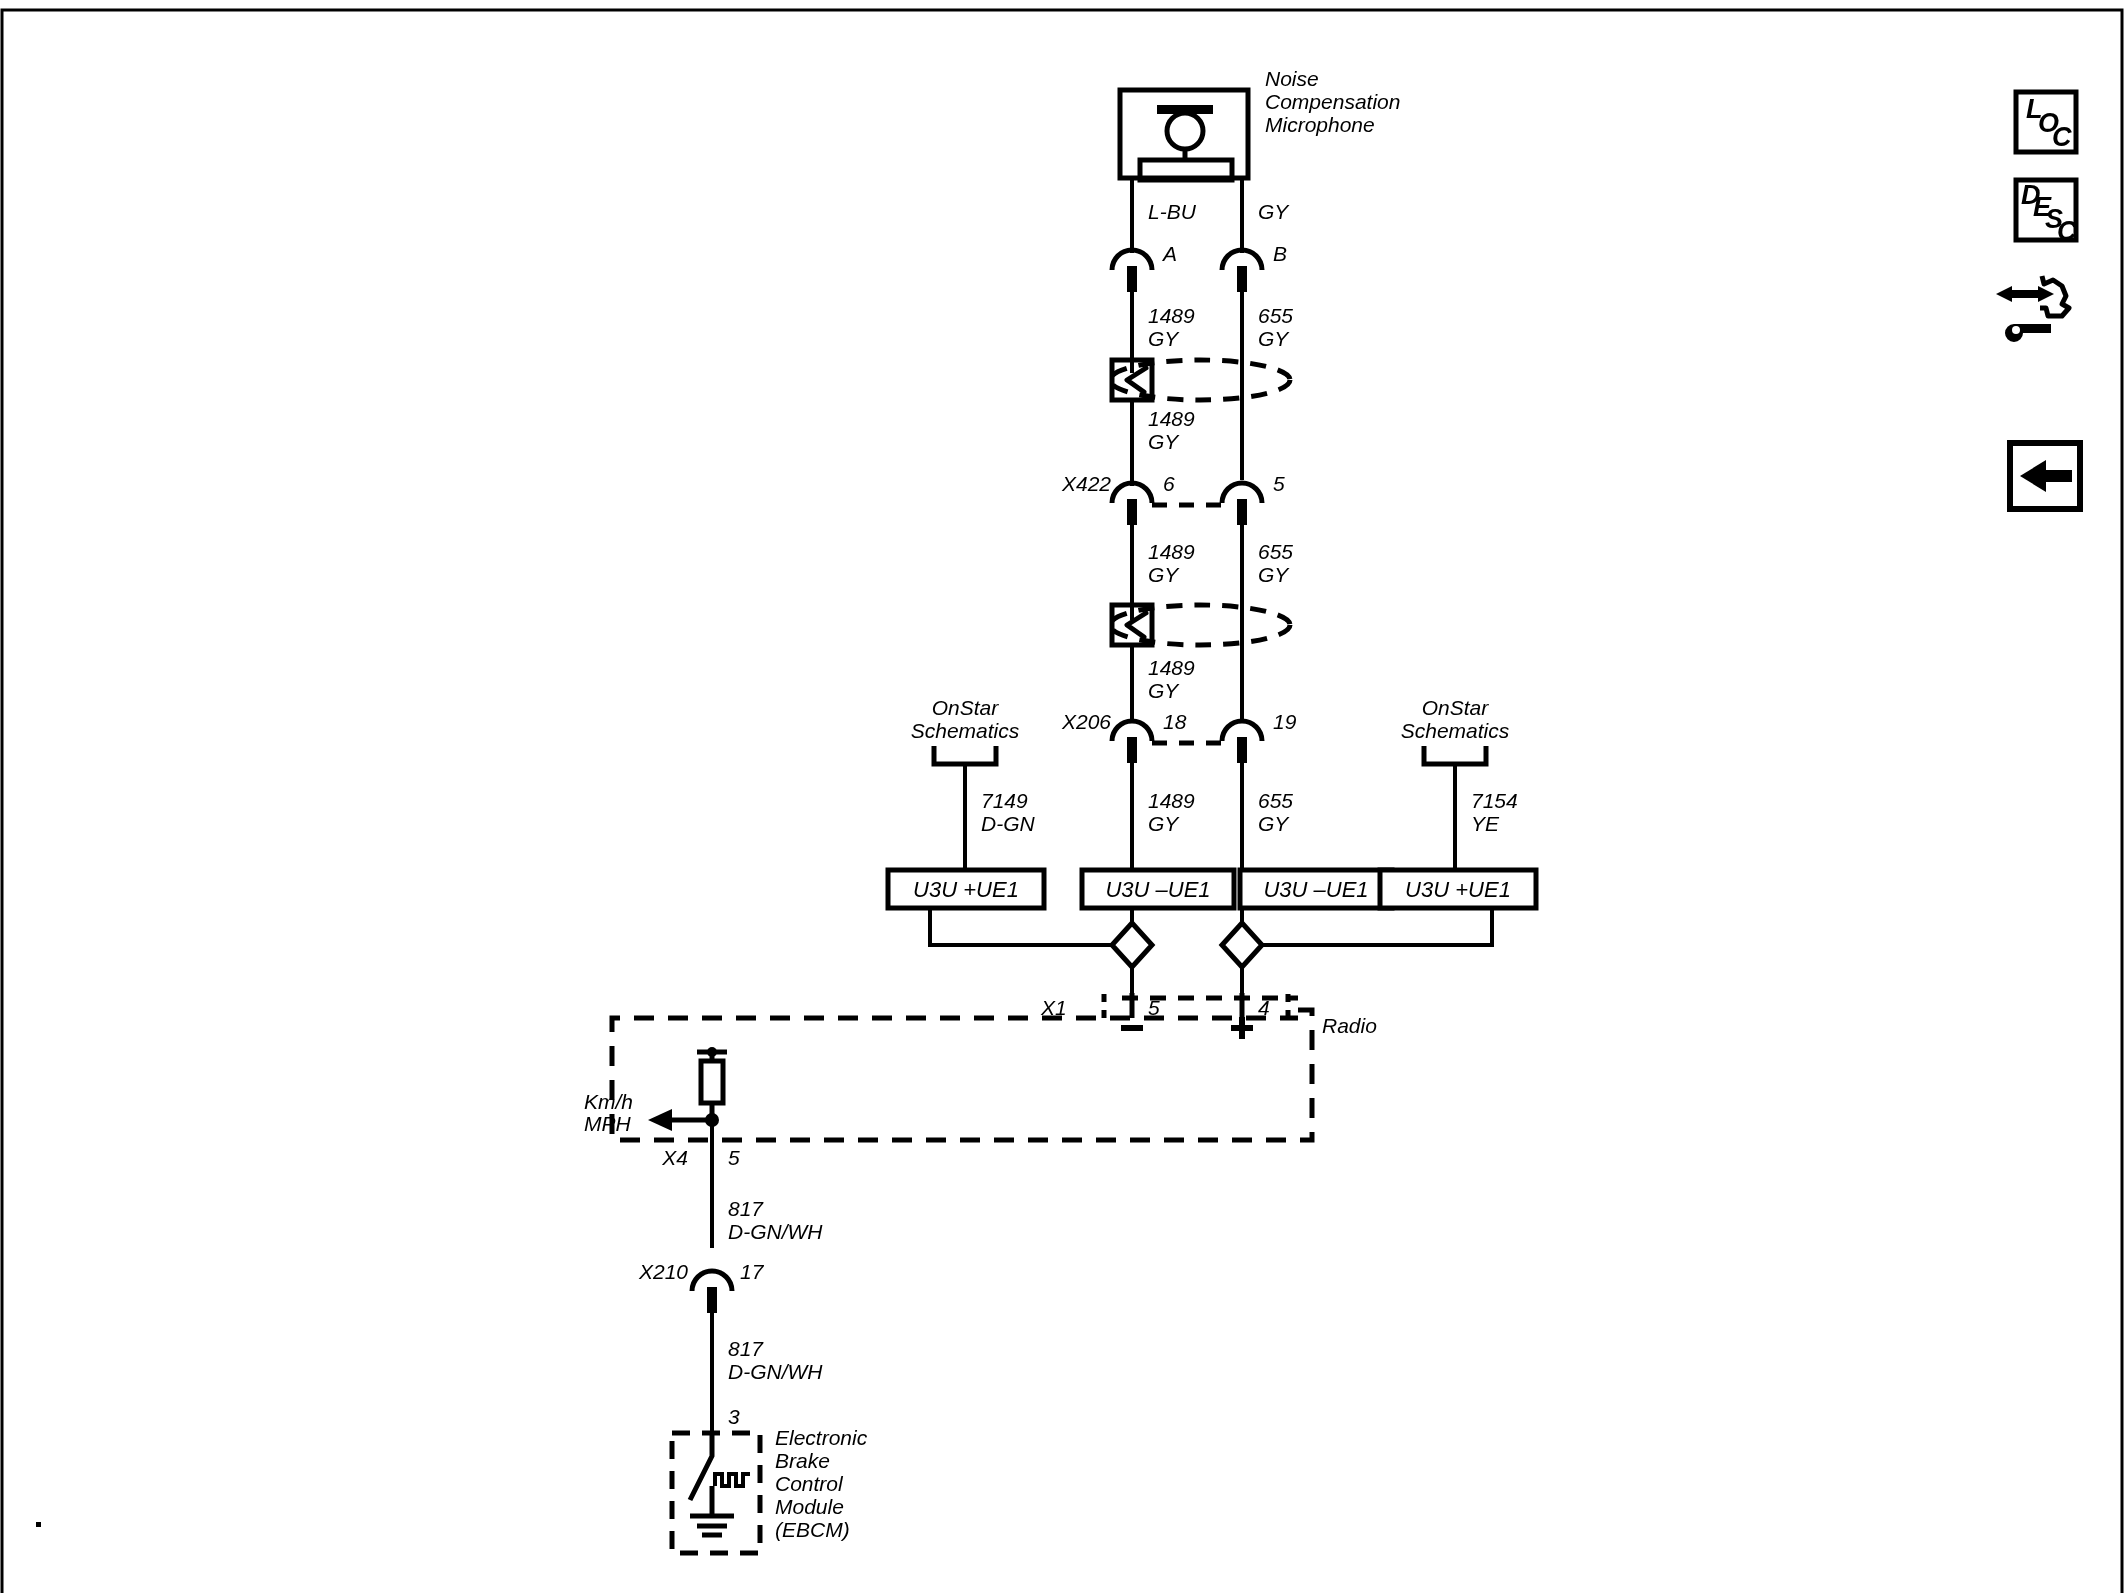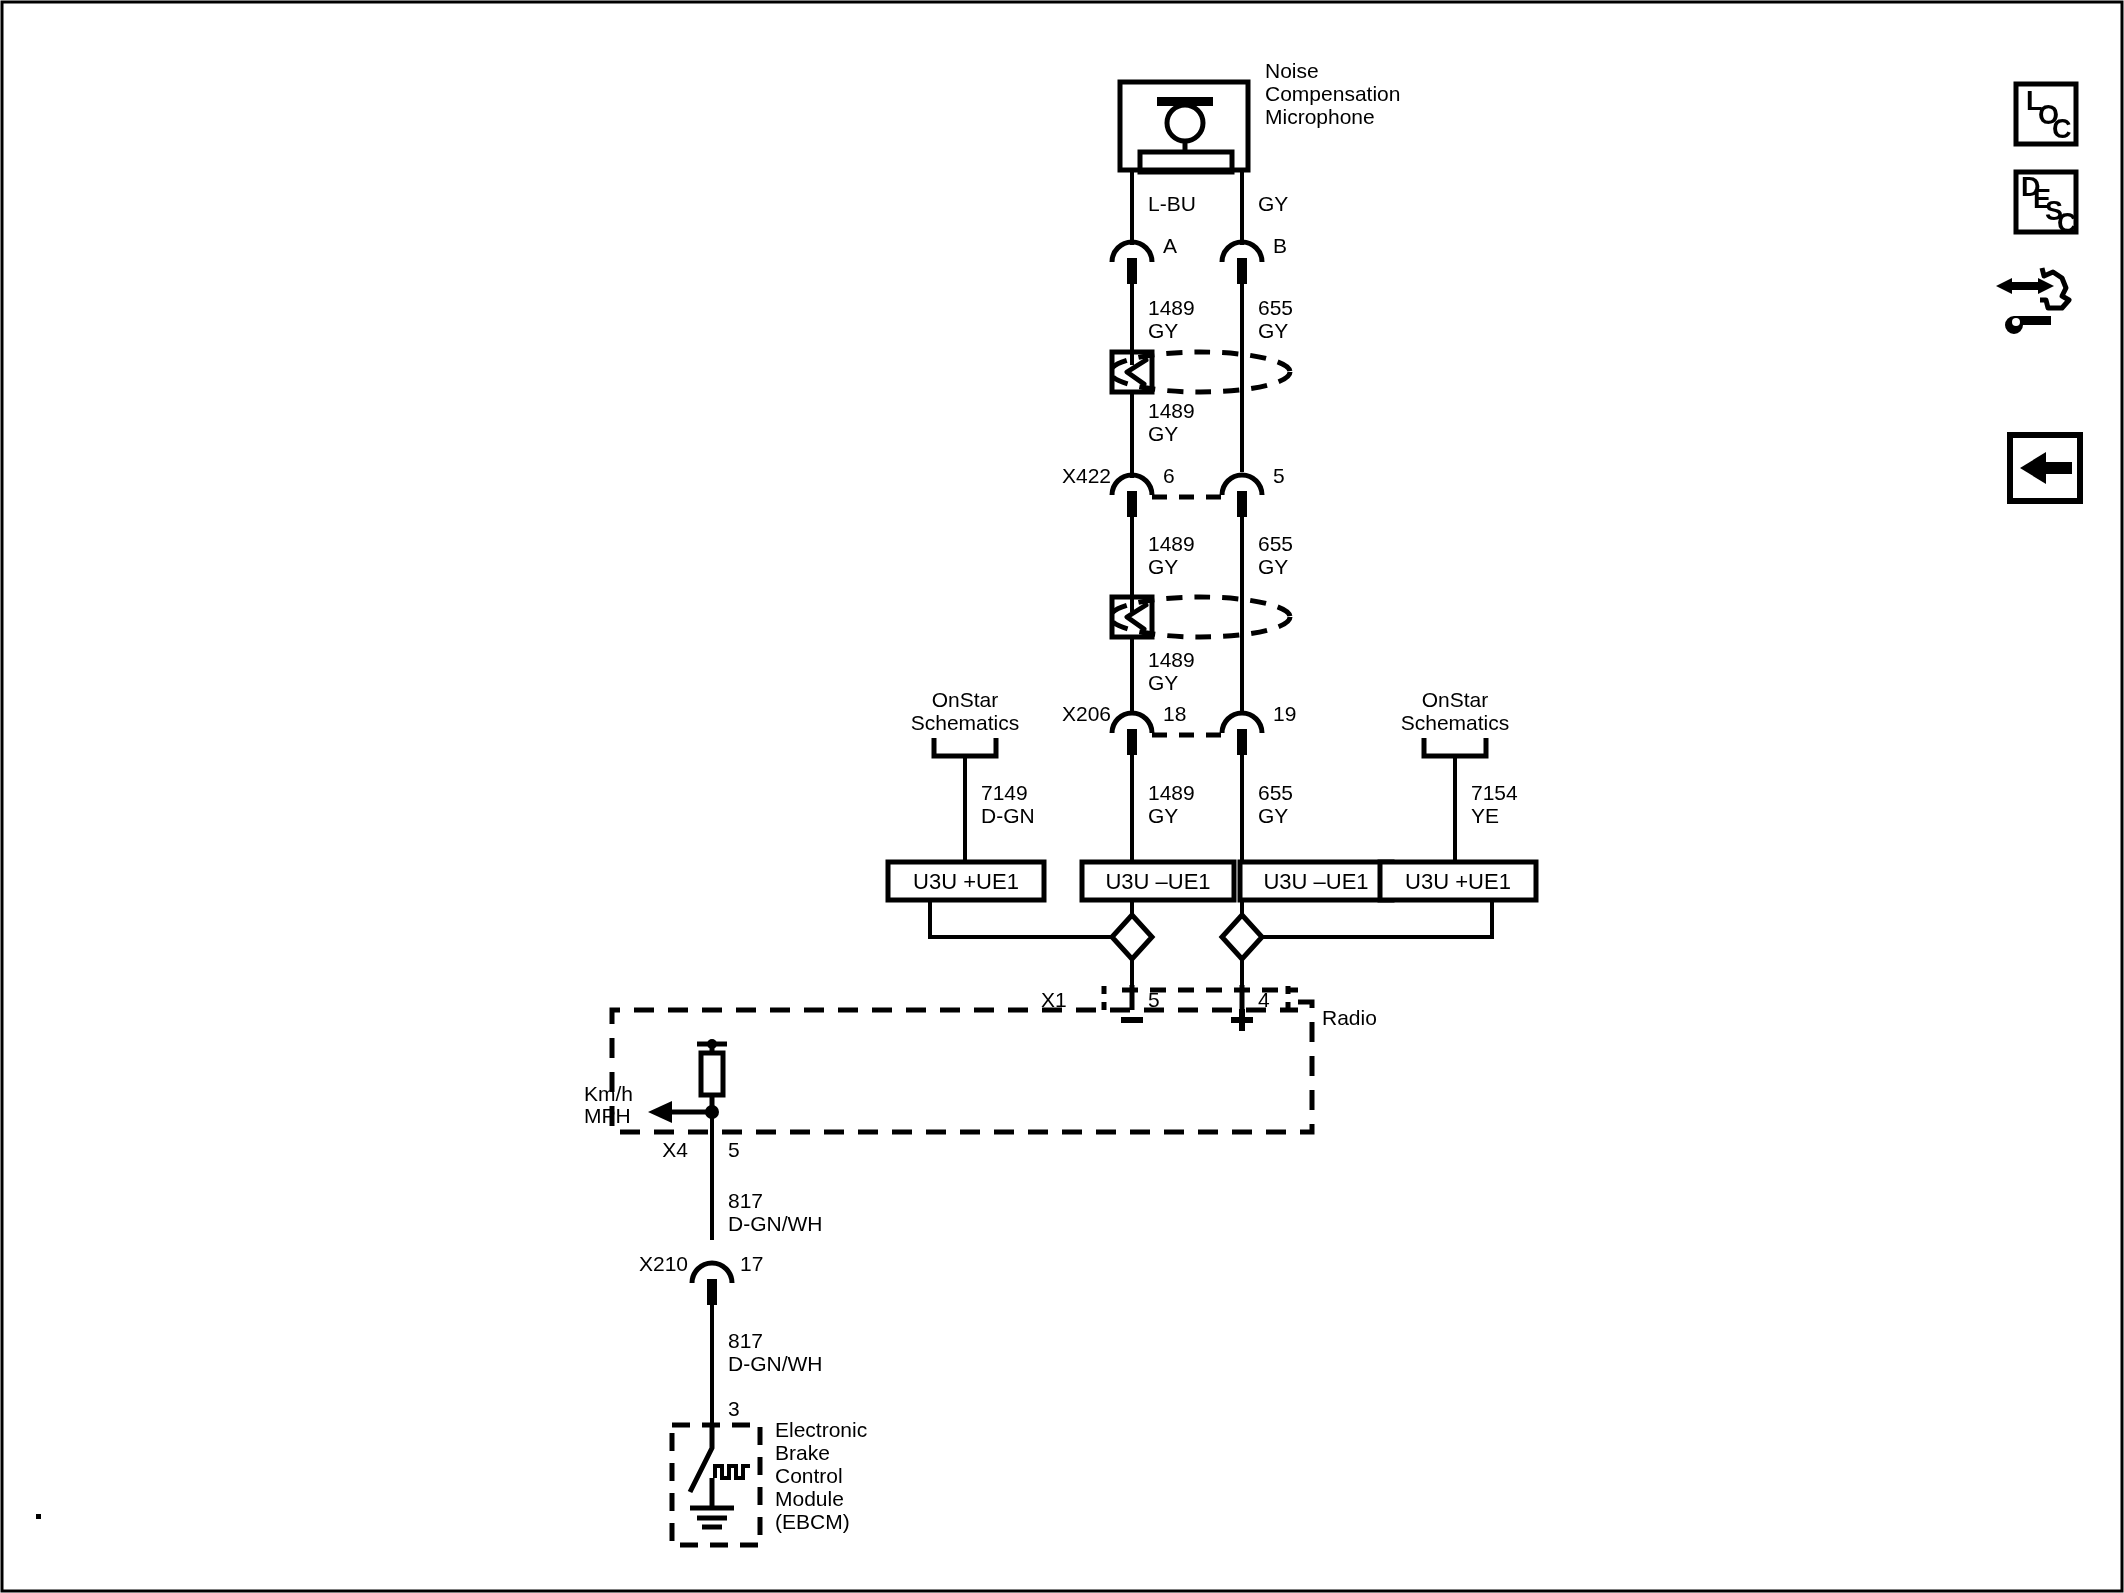--- a/index.html
+++ b/index.html
@@ -1,18 +1,18 @@
 <!DOCTYPE html>
 <html><head>
 <meta charset="utf-8">
 <style>
   html,body{margin:0;padding:0;background:#ffffff;}
   body{width:2124px;height:1593px;position:relative;overflow:hidden;
        font-family:"Liberation Sans",sans-serif;color:#000;}
-  #sheet{position:absolute;left:0;top:0;width:2124px;height:1246px;}
+  #sheet{position:absolute;left:0;top:8px;width:2124px;height:1246px;font-style:italic;}
   svg{display:block;}
   text{font-family:"Liberation Sans",sans-serif;fill:#000;}
   .lbl{font-size:21px;}
   .optbox-txt{font-size:22px;}
   .tool-txt{font-size:27px;font-weight:bold;}
 </style>
 </head>
 <body>
 
 <div id="sheet">

